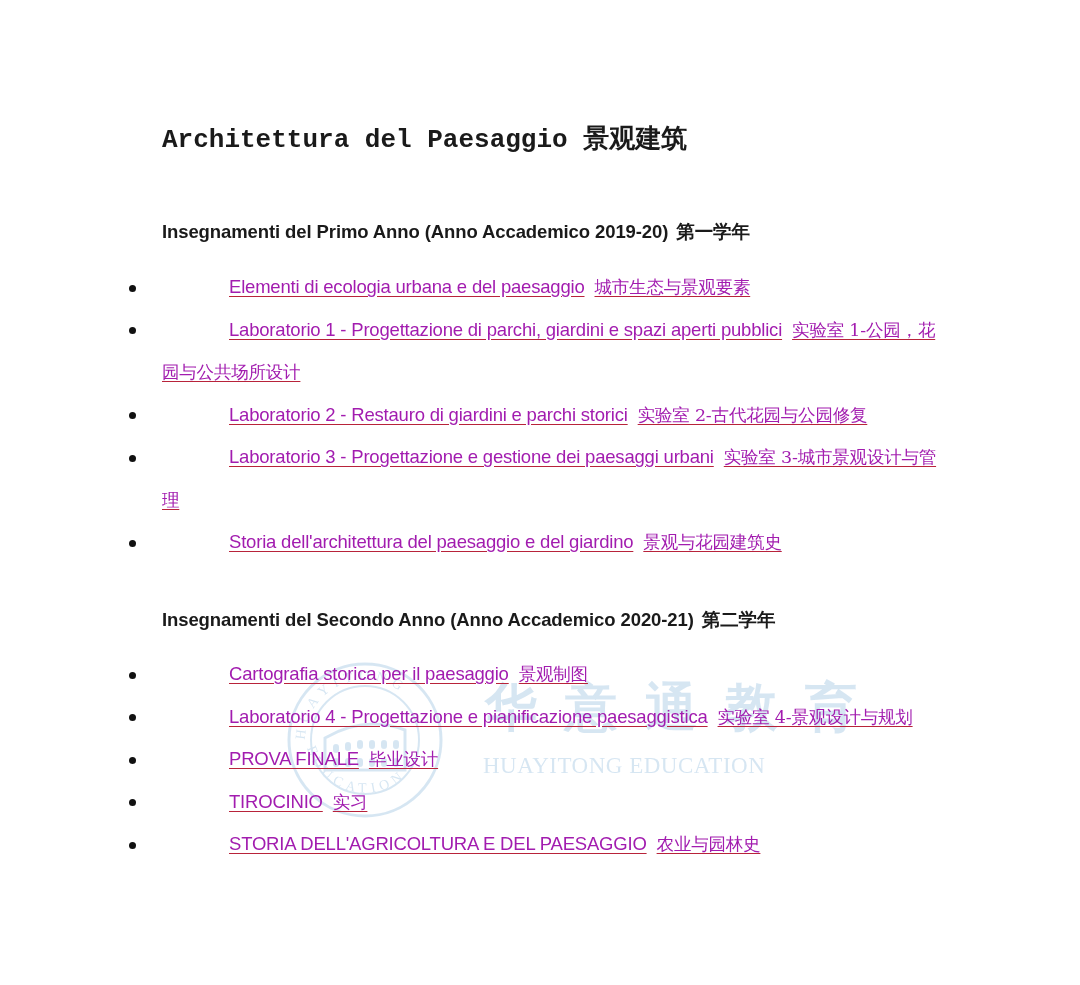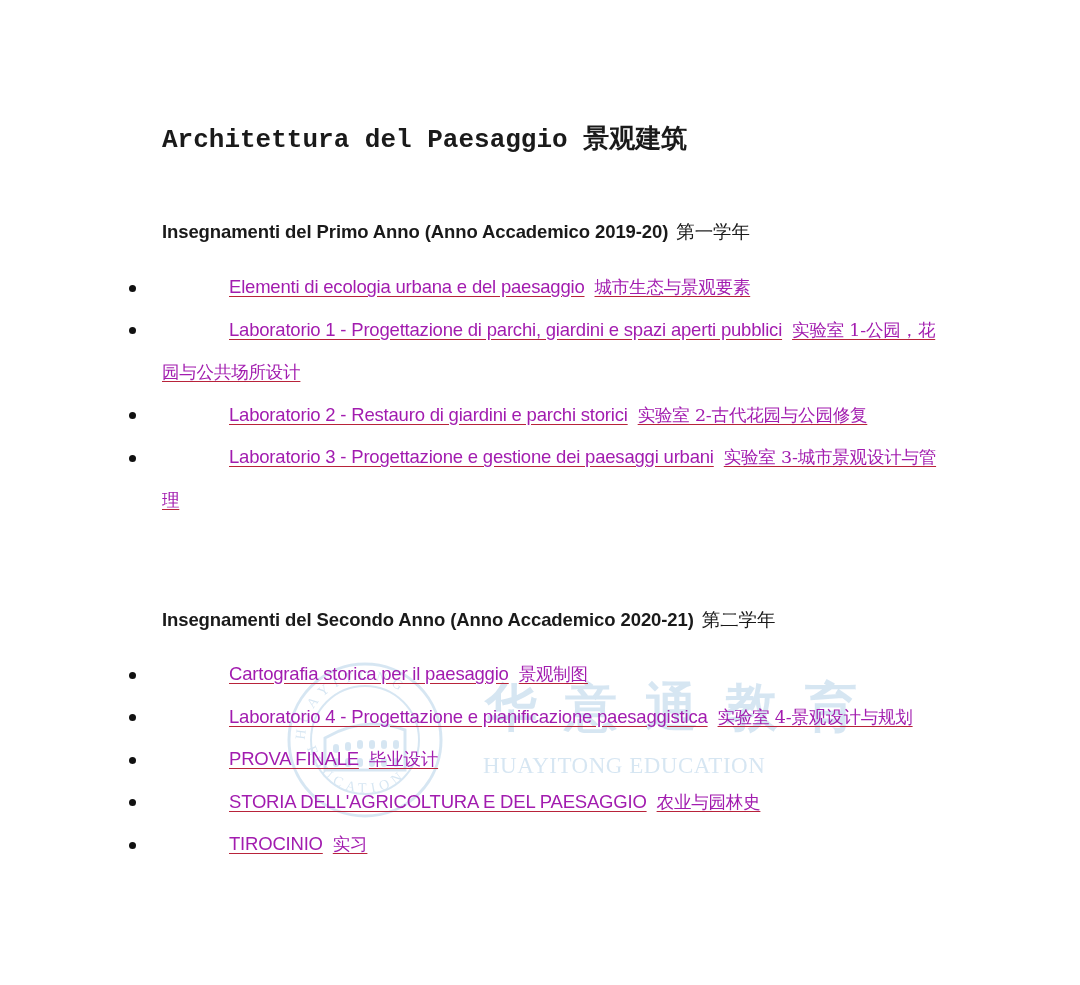--- a/index.html
+++ b/index.html
@@ -37,21 +37,21 @@
       position: absolute;
       left: 162px;
       font-size: 18.5px;
       font-weight: bold;
       color: #1a1a1a;
       white-space: nowrap;
       margin: 0;
       letter-spacing: -0.1px;
     }
     .section-heading .cn {
-      font-weight: normal;
+      font-weight: bold;
       margin-left: 8px;
       margin-top: 48px;
     }
     .course-list {
       position: absolute;
       left: 0;
       width: 1080px;
       list-style: none;
       margin: 0;
       padding: 0;
@@ -186,40 +186,44 @@
       <a class="course-link"><span>Laboratorio 1 - Progettazione di parchi, giardini e spazi aperti pubblici</span><span class="cn">实验室 1-公园，花园与公共场所设计</span></a>
     </li>
     <li class="course-item">
       <span class="bullet"></span>
       <a class="course-link"><span>Laboratorio 2 - Restauro di giardini e parchi storici</span><span class="cn">实验室 2-古代花园与公园修复</span></a>
     </li>
     <li class="course-item">
       <span class="bullet"></span>
       <a class="course-link"><span>Laboratorio 3 - Progettazione e gestione dei paesaggi urbani</span><span class="cn">实验室 3-城市景观设计与管理</span></a>
     </li>
+    <li class="course-item">
+      <span class="bullet"></span>
+      <a class="course-link"><span>Storia dell'architettura del paesaggio e del giardino</span><span class="cn">景观与花园建筑史</span></a>
+    </li>
   </ul>
 
   <h2 class="section-heading" style="top:607px;"><span>Insegnamenti del Secondo Anno (Anno Accademico 2020-21)</span><span class="cn">第二学年</span></h2>
 
   <ul class="course-list" style="top:653px;">
     <li class="course-item">
       <span class="bullet"></span>
       <a class="course-link"><span>Cartografia storica per il paesaggio</span><span class="cn">景观制图</span></a>
     </li>
     <li class="course-item">
       <span class="bullet"></span>
       <a class="course-link"><span>Laboratorio 4 - Progettazione e pianificazione paesaggistica</span><span class="cn">实验室 4-景观设计与规划</span></a>
     </li>
     <li class="course-item">
       <span class="bullet"></span>
       <a class="course-link"><span>PROVA FINALE</span><span class="cn">毕业设计</span></a>
     </li>
     <li class="course-item">
       <span class="bullet"></span>
+      <a class="course-link"><span>TIROCINIO</span><span class="cn">实习</span></a>
+    </li>
+    <li class="course-item">
+      <span class="bullet"></span>
       <a class="course-link"><span>STORIA DELL'AGRICOLTURA E DEL PAESAGGIO</span><span class="cn">农业与园林史</span></a>
     </li>
-    <li class="course-item">
-      <span class="bullet"></span>
-      <a class="course-link"><span>TIROCINIO</span><span class="cn">实习</span></a>
-    </li>
   </ul>
 
 </div>
 
 </body></html>

